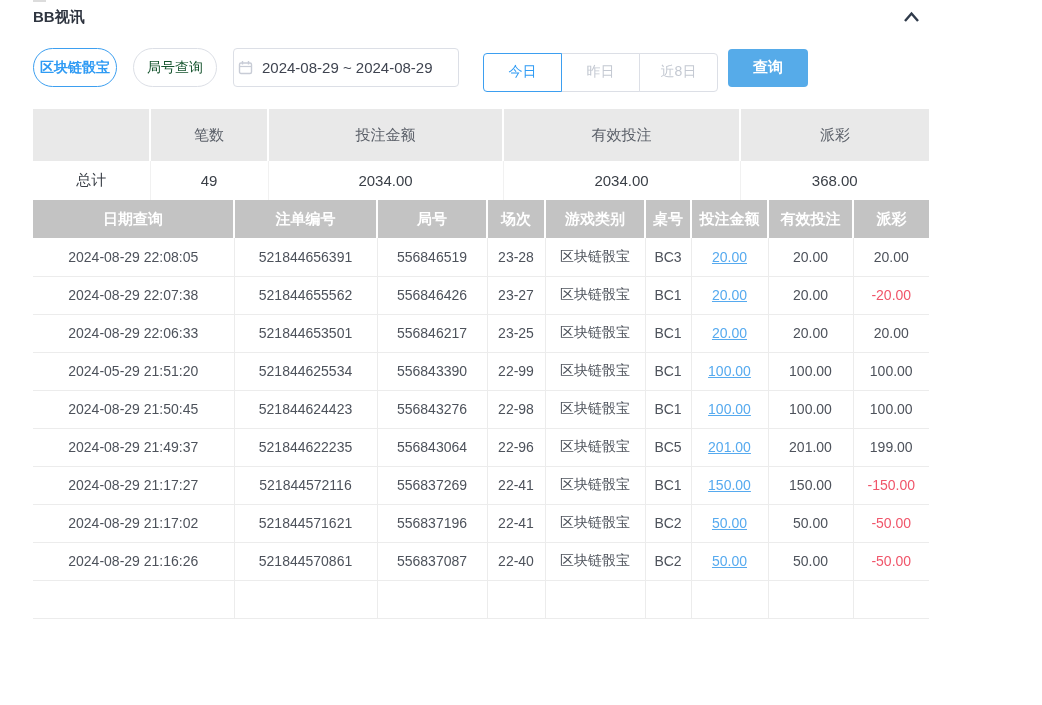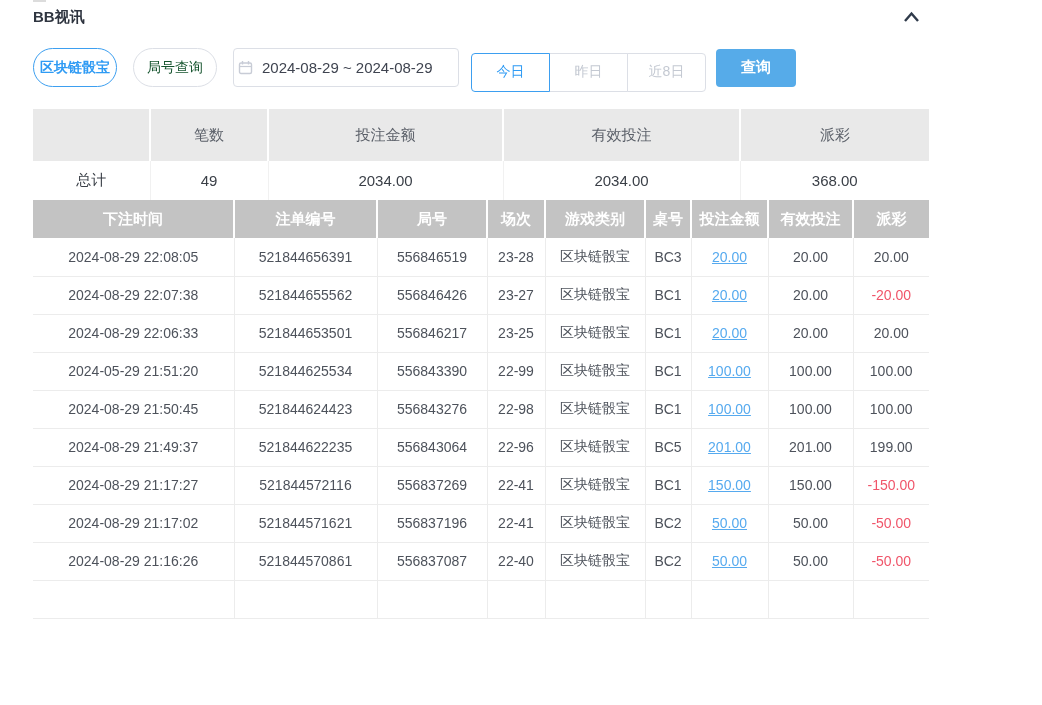--- a/index.html
+++ b/index.html
@@ -34,21 +34,21 @@
   .tab-btn + .tab-btn { margin-left:16px; }
 
   .datepicker {
     margin-left:16px; width:226px; height:39px;
     border:1px solid #dcdfe6; border-radius:4px;
     display:flex; align-items:center; padding:0 4px;
     font-size:15px; color:#3f4450; cursor:pointer; background:#fff;
   }
   .datepicker .cal { margin-right:9px; display:flex; }
 
-  .btn-group { margin-left:12px; display:flex; height:30px; }
+  .btn-group { margin-left:24px; display:flex; height:30px; }
   .btn-group button {
     width:79px; height:39px; border:1px solid #dcdfe6; background:#fff;
     font-size:14px; color:#c4c9d2; cursor:pointer; margin-left:-1px;
     font-family:inherit;
   }
   .btn-group button:first-child { border-radius:4px 0 0 4px; margin-left:0; }
   .btn-group button:last-child  { border-radius:0 4px 4px 0; }
   .btn-group button.active { border-color:#3d9ff0; color:#2f9bf4; position:relative; z-index:1; }
 
   .search-btn {
@@ -162,21 +162,21 @@
       <col style="width:110px">
       <col style="width:58px">
       <col style="width:100px">
       <col style="width:46px">
       <col style="width:77px">
       <col style="width:85px">
       <col style="width:76px">
   </colgroup>
   <thead>
       <tr id="records-head-row">
-        <th>下注时间</th>
+        <th>日期查询</th>
         <th>注单编号</th>
         <th>局号</th>
         <th>场次</th>
         <th>游戏类别</th>
         <th>桌号</th>
         <th>投注金额</th>
         <th>有效投注</th>
         <th>派彩</th>
       </tr>
     </thead>

